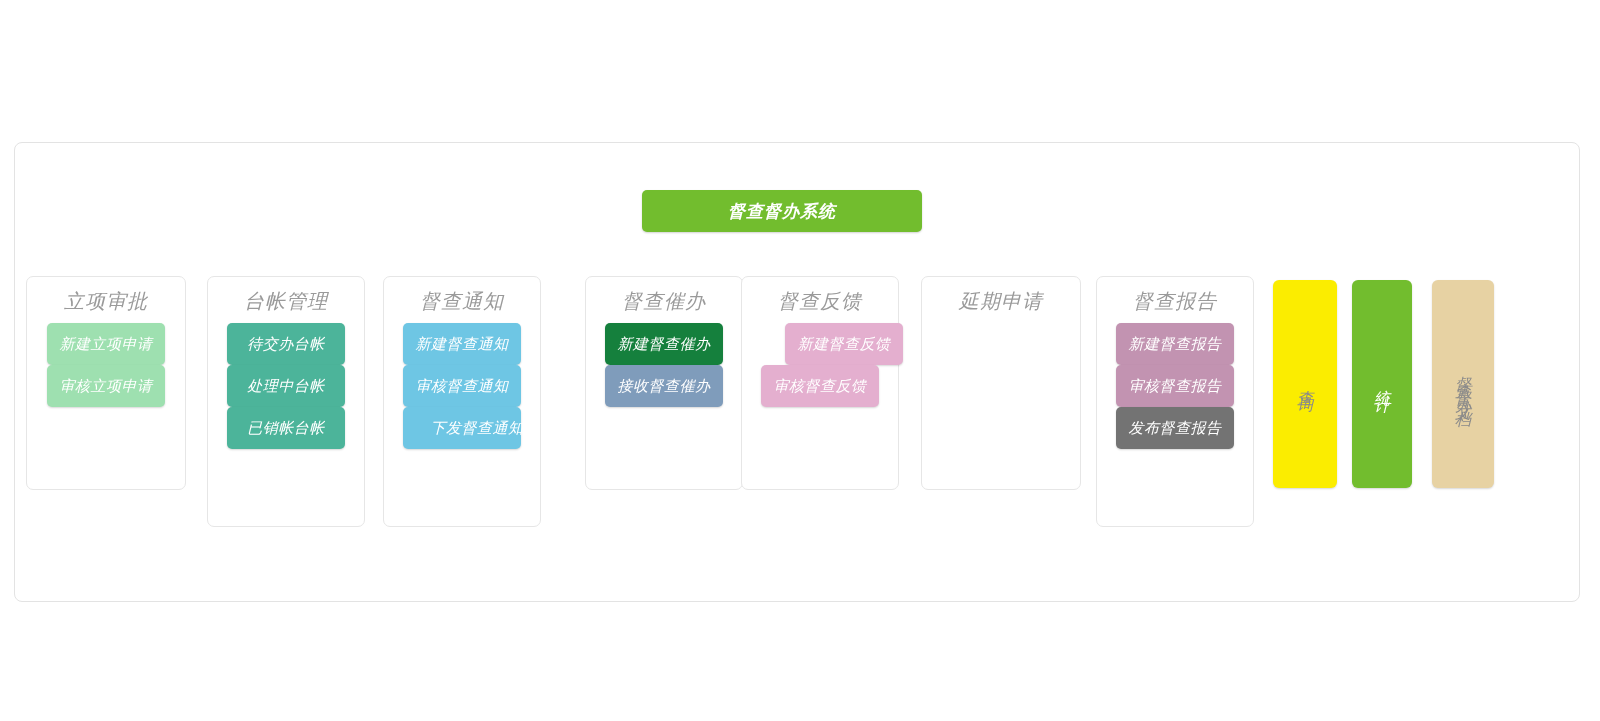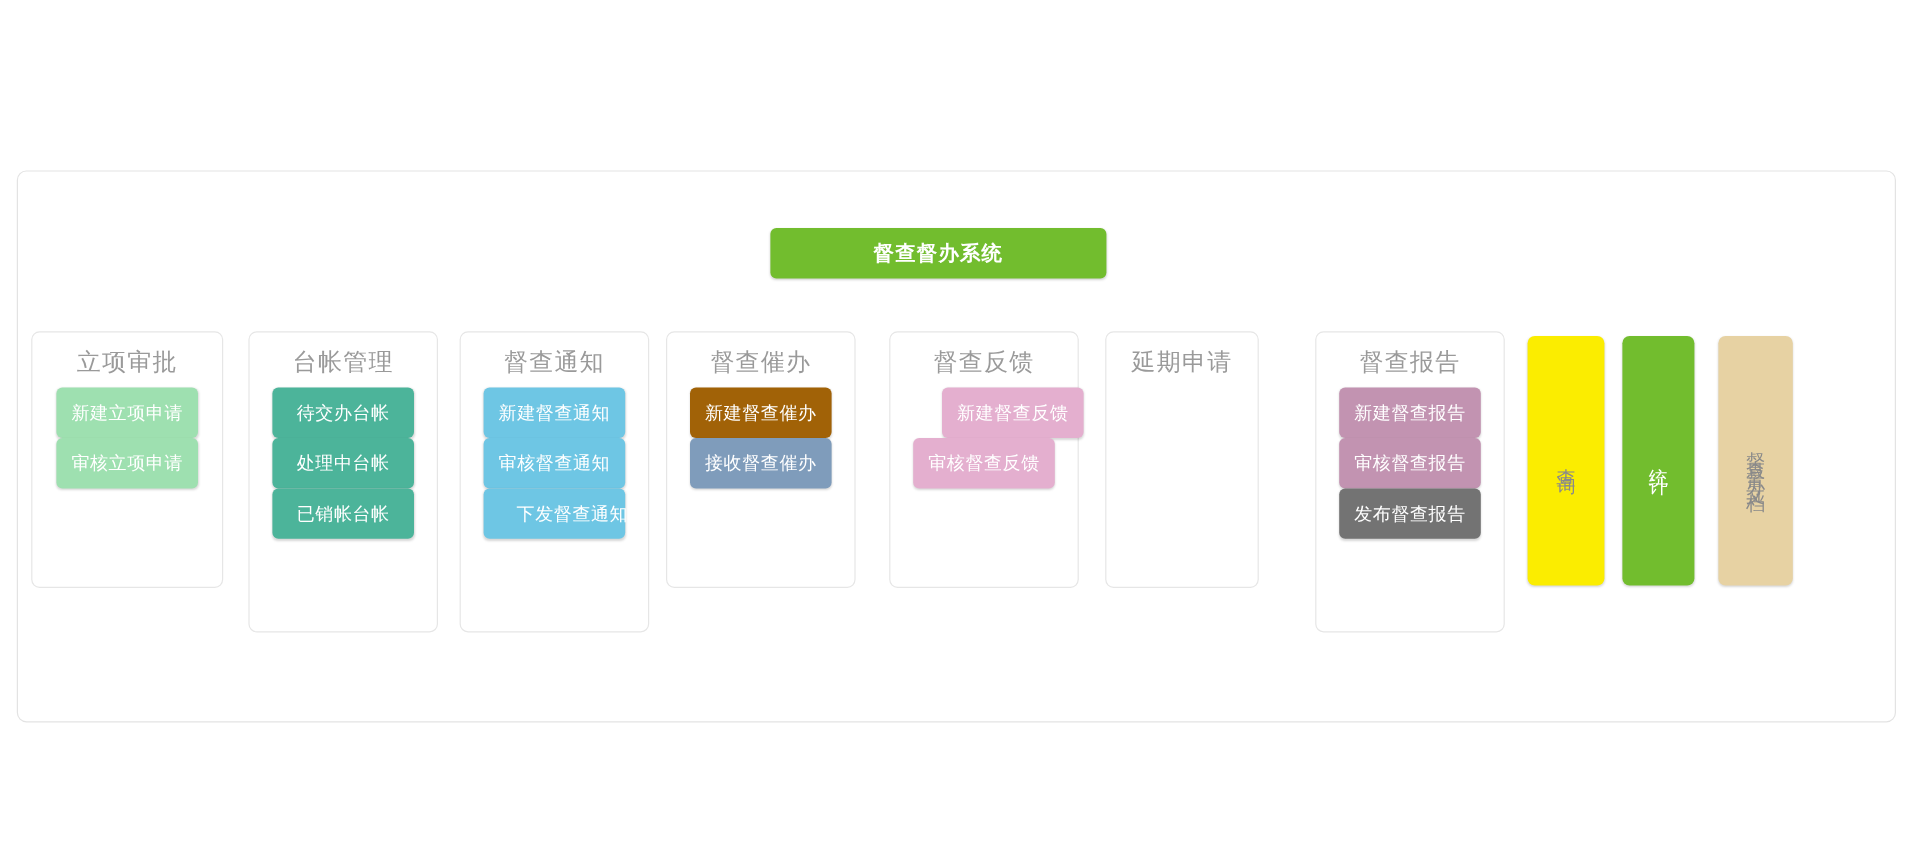--- a/index.html
+++ b/index.html
@@ -12,20 +12,21 @@
     width: 1600px;
     height: 721px;
     font-family: "DejaVu Sans", "Liberation Sans", sans-serif;
     overflow: hidden;
   }
 
   #stage {
     position: relative;
     width: 1600px;
     height: 721px;
+    font-style: italic;
   }
 
   
   .outer-panel {
     position: absolute;
     left: 14px;
     top: 142px;
     width: 1566px;
     height: 460px;
     border: 1px solid #e3e3e3;
@@ -149,35 +150,35 @@
         </div>
       </div>
       <div class="group-card" style="left: 383px; width: 158px; height: 251px;">
         <div class="group-title">督查通知</div>
         <div class="btn-list">
           <div class="act-btn" style="background: rgb(110, 198, 228); color: rgb(255, 255, 255);">新建督查通知</div>
           <div class="act-btn" style="background: rgb(110, 198, 228); color: rgb(255, 255, 255);">审核督查通知</div>
           <div class="act-btn" style="background: rgb(110, 198, 228); color: rgb(255, 255, 255); padding-left: 30px;">下发督查通知</div>
         </div>
       </div>
-      <div class="group-card" style="left: 555px; width: 158px; height: 214px;">
+      <div class="group-card" style="left: 585px; width: 158px; height: 214px;">
         <div class="group-title">督查催办</div>
         <div class="btn-list">
-          <div class="act-btn" style="background: #a16207; color: rgb(255, 255, 255);">新建督查催办</div>
+          <div class="act-btn" style="background: #15803d; color: rgb(255, 255, 255);">新建督查催办</div>
           <div class="act-btn" style="background: rgb(127, 156, 187); color: rgb(255, 255, 255);">接收督查催办</div>
         </div>
       </div>
       <div class="group-card" style="left: 741px; width: 158px; height: 214px;">
         <div class="group-title">督查反馈</div>
         <div class="btn-list">
           <div class="act-btn" style="background: rgb(228, 175, 207); color: rgb(255, 255, 255); margin-left: 48px;">新建督查反馈</div>
           <div class="act-btn" style="background: rgb(228, 175, 207); color: rgb(255, 255, 255);">审核督查反馈</div>
         </div>
       </div>
-      <div class="group-card" style="left: 921px; width: 128px; height: 214px;">
+      <div class="group-card" style="left: 921px; width: 160px; height: 214px;">
         <div class="group-title">延期申请</div>
       </div>
       <div class="group-card" style="left: 1096px; width: 158px; height: 251px;">
         <div class="group-title">督查报告</div>
         <div class="btn-list">
           <div class="act-btn" style="background: rgb(194, 147, 177); color: rgb(255, 255, 255);">新建督查报告</div>
           <div class="act-btn" style="background: rgb(194, 147, 177); color: rgb(255, 255, 255);">审核督查报告</div>
           <div class="act-btn" style="background: #737373; color: rgb(255, 255, 255);">发布督查报告</div>
         </div>
       </div>

